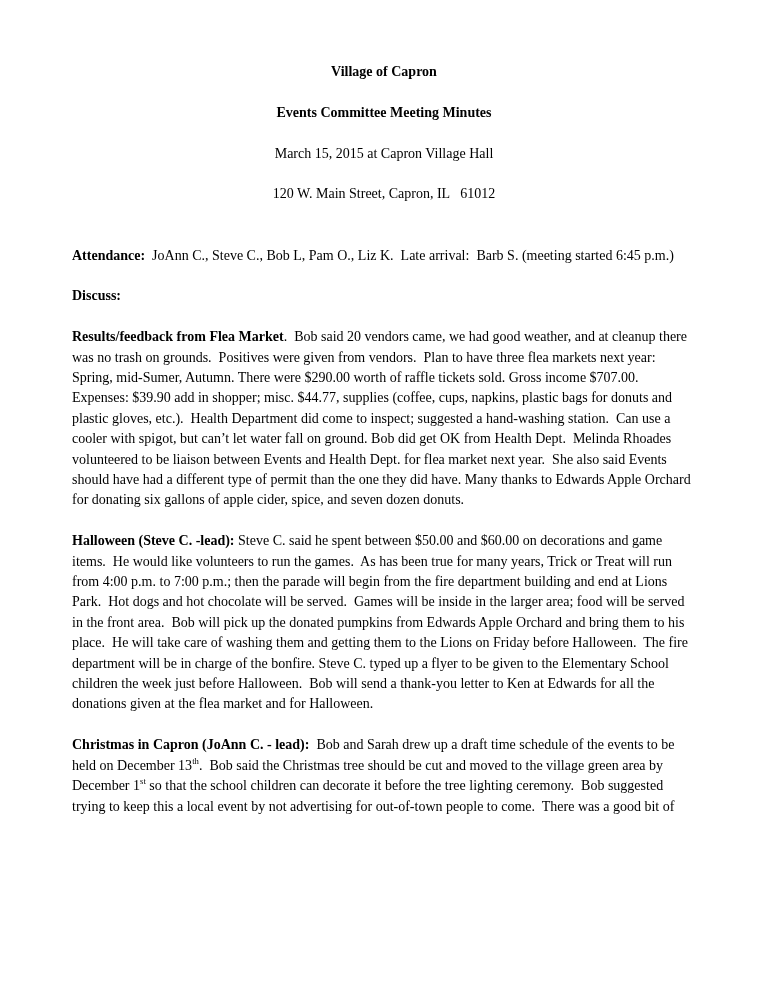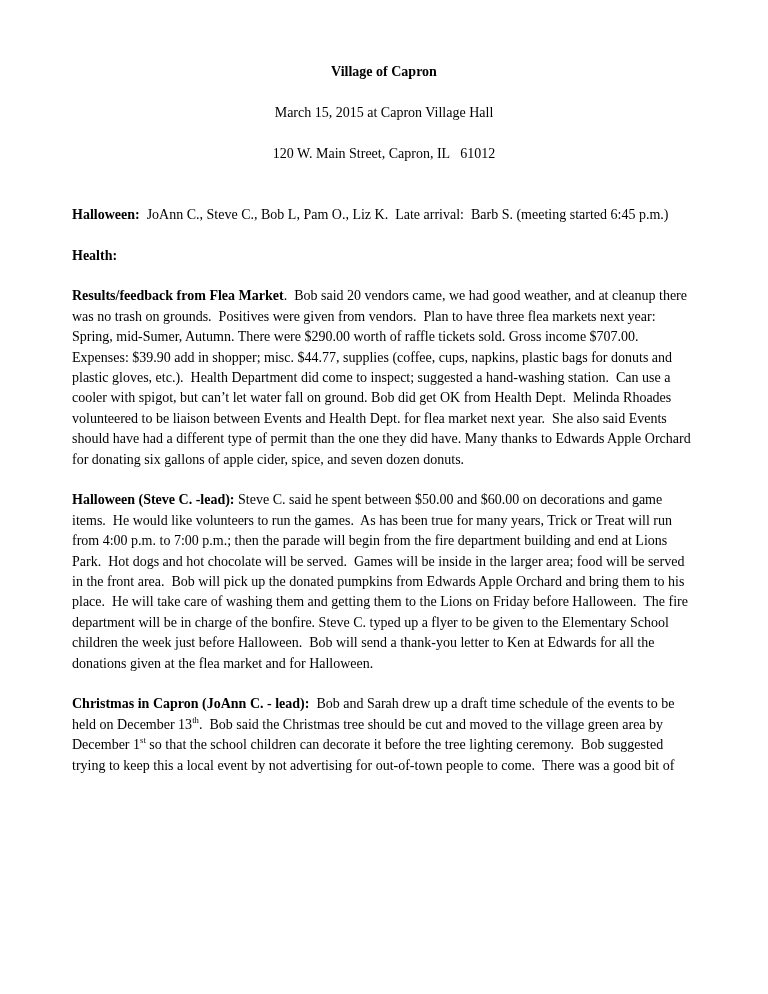--- a/index.html
+++ b/index.html
@@ -38,27 +38,28 @@
     vertical-align: super;
   }
 </style>
 </head>
 <body>
 
 <div class="page">
 
   <div class="header">
     <p class="bold">Village of Capron</p>
+    <p class="bold">Events Committee Meeting Minutes</p>
     <p>March 15, 2015 at Capron Village Hall</p>
     <p class="header-last">120 W. Main Street, Capron, IL   61012</p>
   </div>
 
-  <p><span class="bold">Halloween:</span><span>  JoAnn C., Steve C., Bob L, Pam O., Liz K.  Late arrival:  Barb S. (meeting started 6:45 p.m.)</span></p>
+  <p><span class="bold">Attendance:</span><span>  JoAnn C., Steve C., Bob L, Pam O., Liz K.  Late arrival:  Barb S. (meeting started 6:45 p.m.)</span></p>
 
-  <p class="bold">Health:</p>
+  <p class="bold">Discuss:</p>
 
   <p><span class="bold">Results/feedback from Flea Market</span><span>.  Bob said 20 vendors came, we had good weather, and at cleanup there was no trash on grounds.  Positives were given from vendors.  Plan to have three flea markets next year:  Spring, mid-Sumer, Autumn. There were $290.00 worth of raffle tickets sold. Gross income $707.00.  Expenses: $39.90 add in shopper; misc. $44.77, supplies (coffee, cups, napkins, plastic bags for donuts and plastic gloves, etc.).  Health Department did come to inspect; suggested a hand-washing station.  Can use a cooler with spigot, but can’t let water fall on ground. Bob did get OK from Health Dept.  Melinda Rhoades volunteered to be liaison between Events and Health Dept. for flea market next year.  She also said Events should have had a different type of permit than the one they did have. Many thanks to Edwards Apple Orchard for donating six gallons of apple cider, spice, and seven dozen donuts.</span></p>
 
   <p><span class="bold">Halloween (Steve C. -lead):</span><span> Steve C. said he spent between $50.00 and $60.00 on decorations and game items.  He would like volunteers to run the games.  As has been true for many years, Trick or Treat will run from 4:00 p.m. to 7:00 p.m.; then the parade will begin from the fire department building and end at Lions Park.  Hot dogs and hot chocolate will be served.  Games will be inside in the larger area; food will be served in the front area.  Bob will pick up the donated pumpkins from Edwards Apple Orchard and bring them to his place.  He will take care of washing them and getting them to the Lions on Friday before Halloween.  The fire department will be in charge of the bonfire. Steve C. typed up a flyer to be given to the Elementary School children the week just before Halloween.  Bob will send a thank-you letter to Ken at Edwards for all the donations given at the flea market and for Halloween.</span></p>
 
   <p><span class="bold">Christmas in Capron (JoAnn C. - lead):</span><span>  Bob and Sarah drew up a draft time schedule of the events to be held on December 13</span><sup>th</sup><span>.  Bob said the Christmas tree should be cut and moved to the village green area by December 1</span><sup>st</sup><span> so that the school children can decorate it before the tree lighting ceremony.  Bob suggested trying to keep this a local event by not advertising for out-of-town people to come.  There was a good bit of</span></p>
 
 </div>
 
 </body></html>

